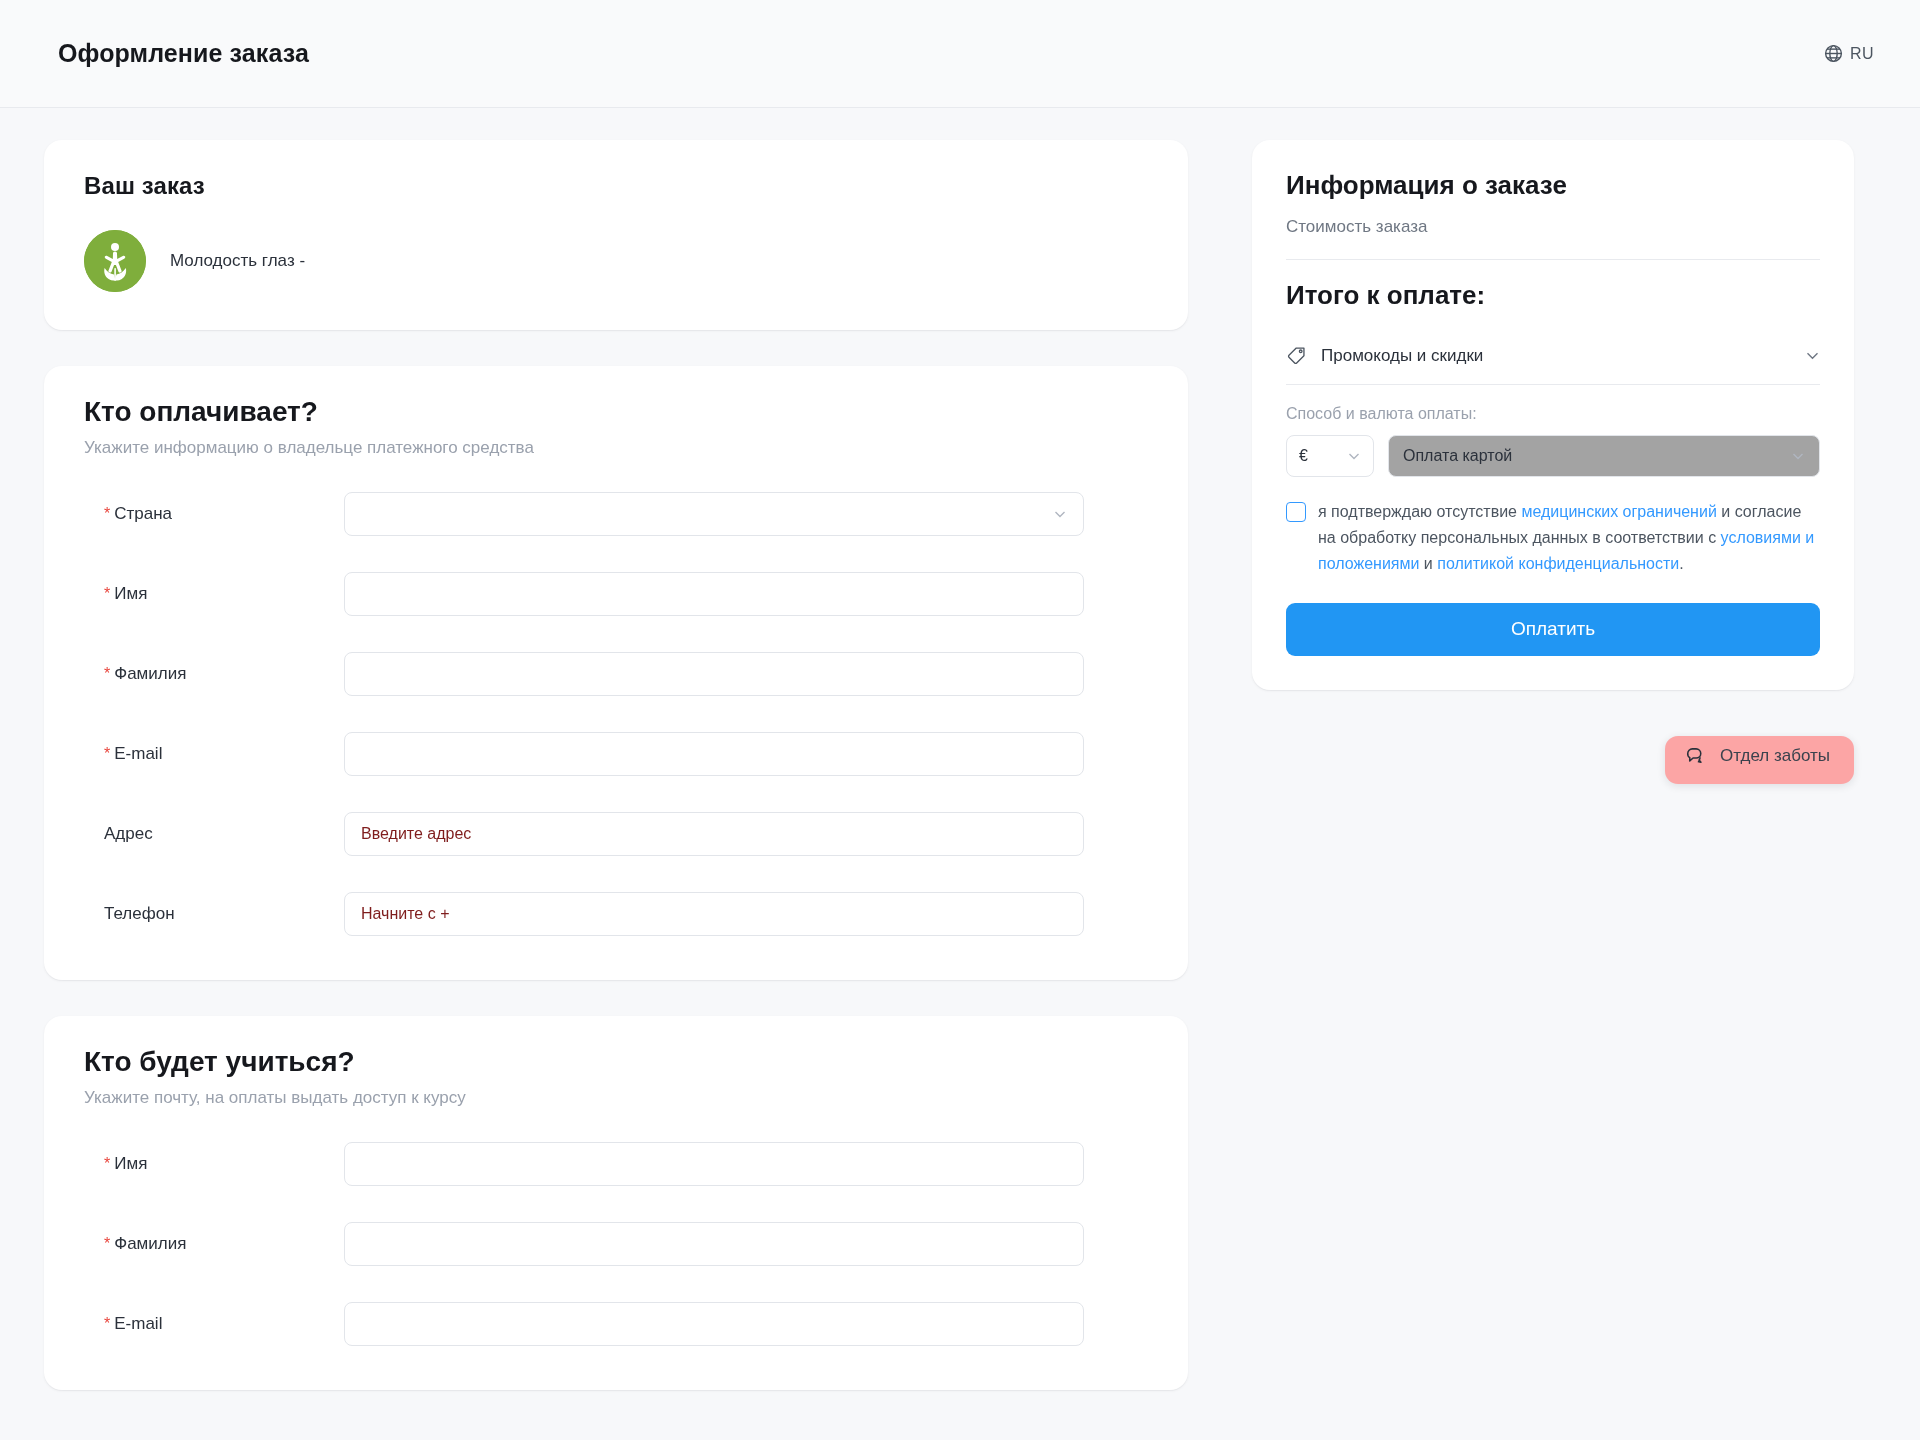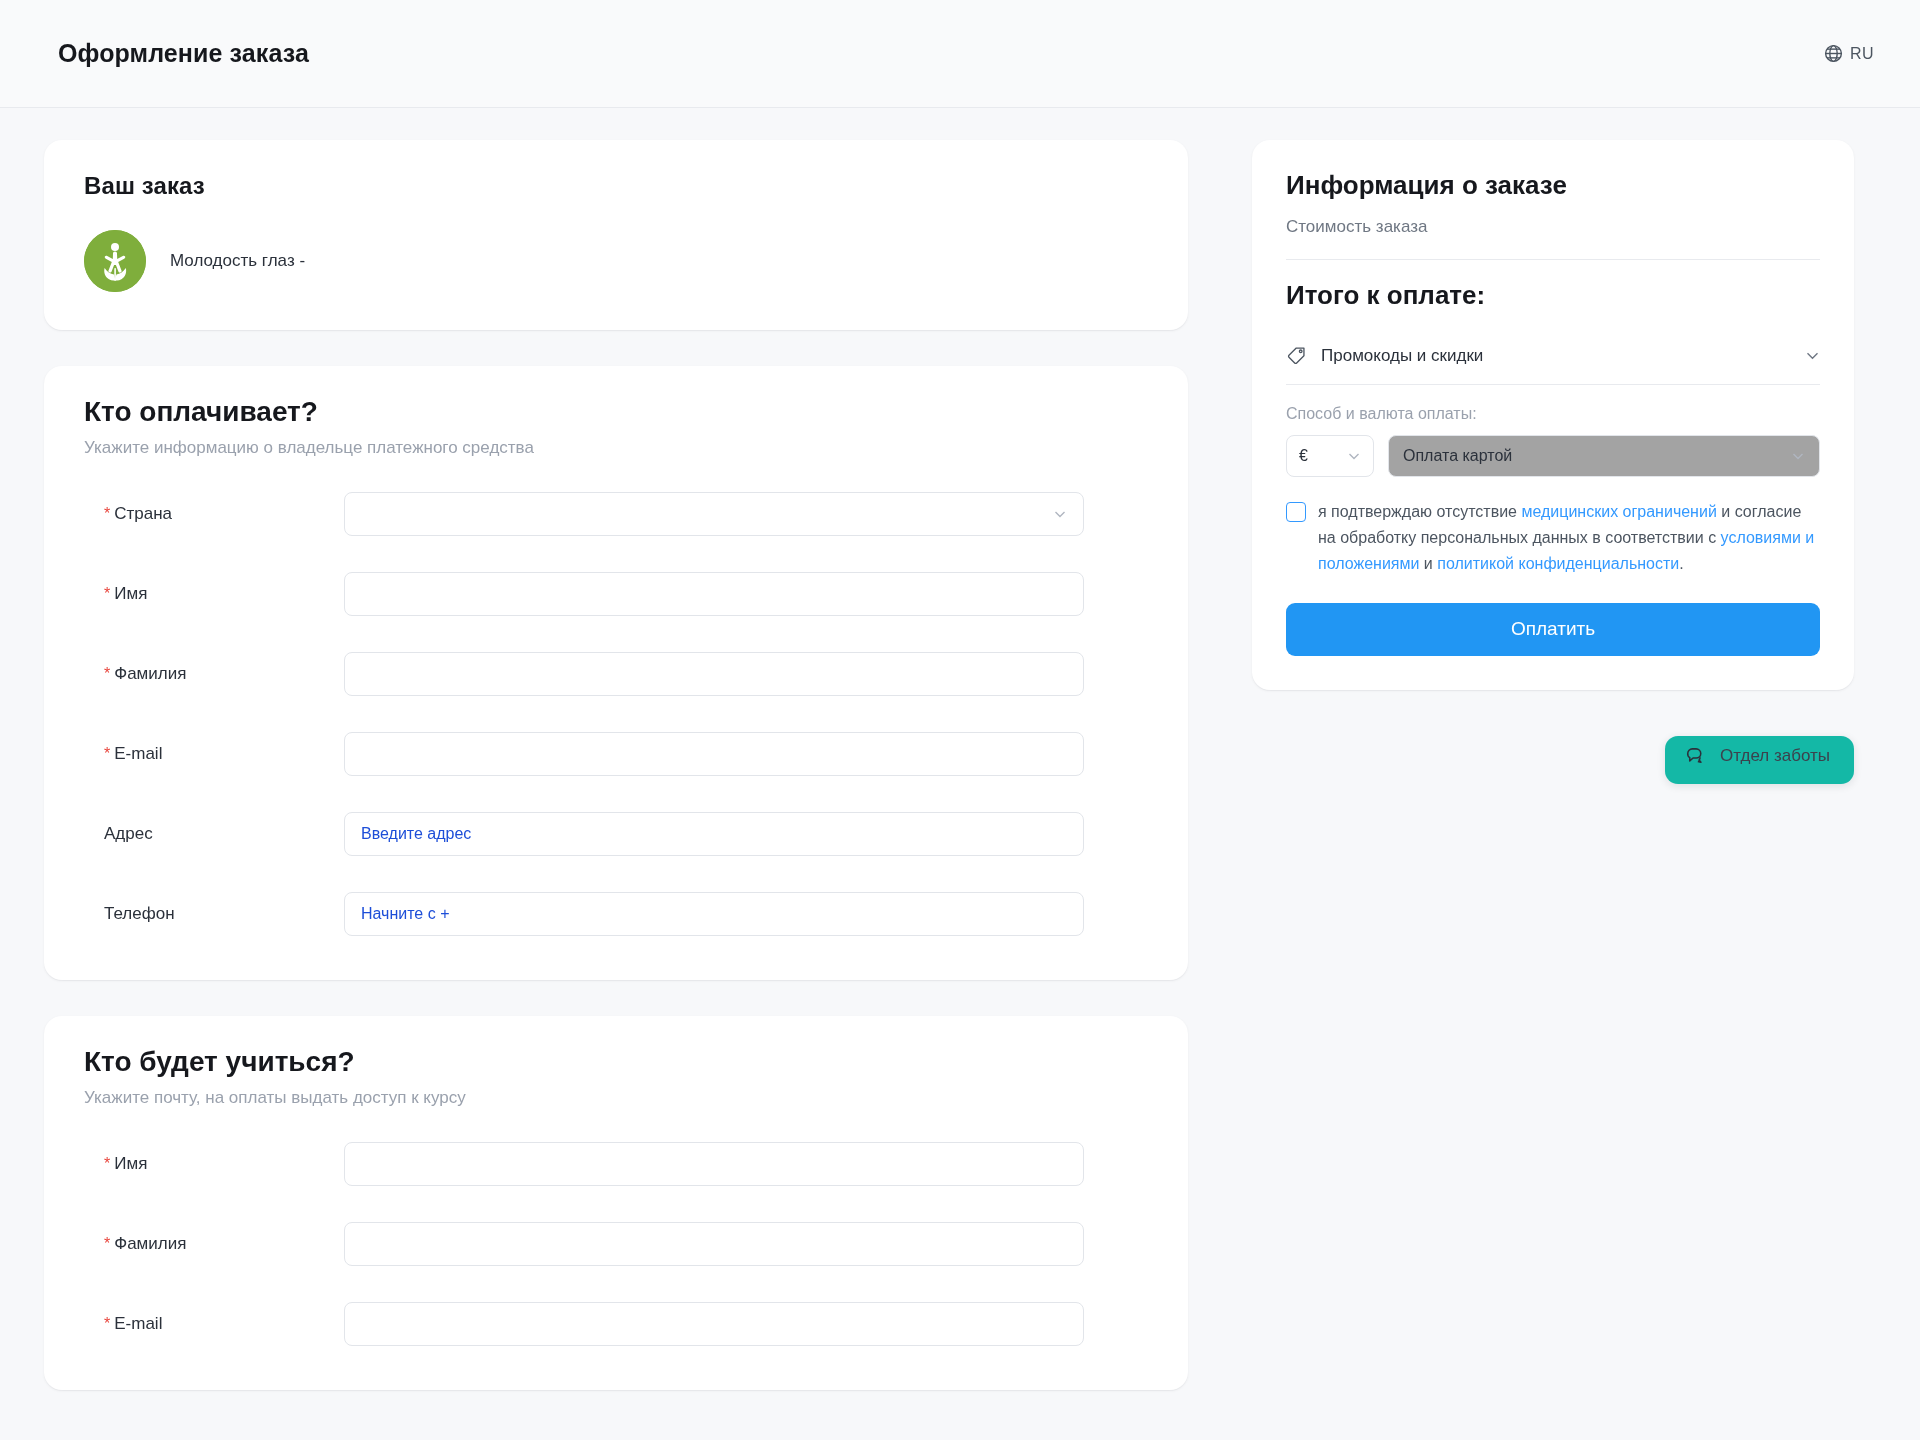--- a/index.html
+++ b/index.html
@@ -114,21 +114,21 @@
     height: 44px;
     border: 1px solid #e2e5ea;
     border-radius: 8px;
     background: #fff;
     display: flex;
     align-items: center;
     padding: 0 16px;
     font-size: 16px;
     color: #2b313b;
   }
-  .input-box .ph { color: #1d4ed8; font-size: 16px; }
+  .input-box .ph { color: #7f1d1d; font-size: 16px; }
   .select-box { justify-content: space-between; }
   .chev {
     width: 14px; height: 14px; flex: 0 0 14px;
     display:block;
   }
   .clipped-text {
     font-size: 16px;
     color: #2b313b;
     opacity: .12;
     letter-spacing: 2px;
@@ -226,21 +226,21 @@
     border-radius: 9px;
     color: #ffffff;
     font-size: 19px;
     font-family: "Liberation Sans", sans-serif;
     cursor: pointer;
     display: flex; align-items: center; justify-content: center;
   }
 
   .support-wrap { display: flex; justify-content: flex-end; margin-top: 46px; }
   .support-widget {
-    background: #14b8a6;
+    background: #fca5a5;
     border-radius: 13px;
     box-shadow: 0 2px 9px rgba(20,26,40,.11);
     height: 48px;
     display: flex;
     align-items: center;
     gap: 13px;
     padding: 0 24px 8px 20px;
     cursor: pointer;
   }
   .support-icon { width: 22px; height: 22px; flex:0 0 22px; display:block; }

